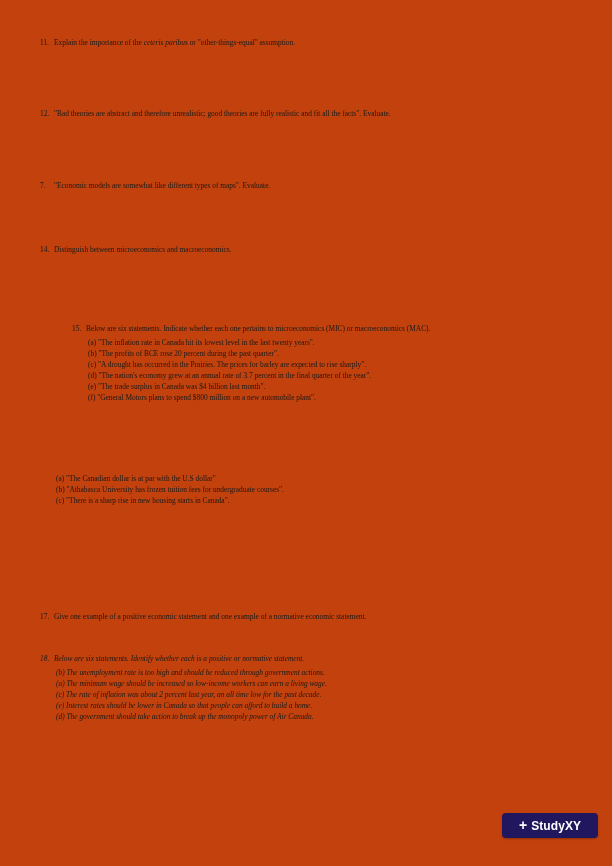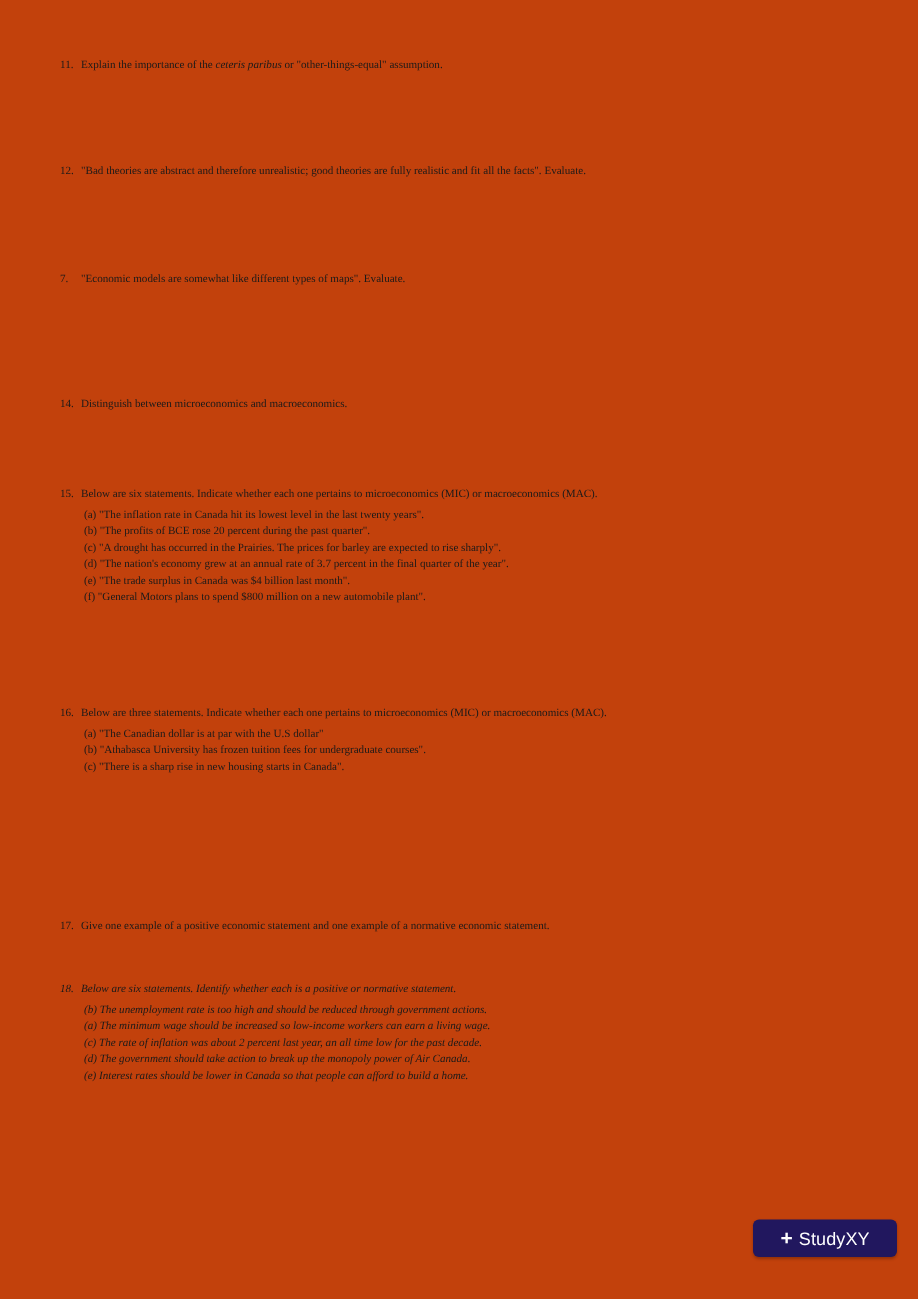--- a/index.html
+++ b/index.html
@@ -68,72 +68,71 @@
   }
   .badge-plus {
     font-size: 14px;
     line-height: 1;
     font-weight: bold;
     color: #ffffff;
     margin-top: -1px;
   }
   .badge-text {
     font-size: 12px;
-    font-weight: normal;
+    font-weight: bold;
     letter-spacing: 0.1px;
   }
   .badge-text .xy { letter-spacing: 0; }
 </style>
 </head>
 <body>
 
 <div class="page">
   <div id="questions">
       <div class="blk" style="top: 38px;">
         <div class="q-row"><span class="q-num">11.</span><span class="q-text"><span>Explain the importance of the </span><em>ceteris paribus</em><span> or "other-things-equal" assumption.</span></span></div>
       </div>
       <div class="blk" style="top: 109px;">
         <div class="q-row"><span class="q-num">12.</span><span class="q-text"><span>"Bad theories are abstract and therefore unrealistic; good theories are fully realistic and fit all the facts". Evaluate.</span></span></div>
       </div>
       <div class="blk" style="top: 181px;">
         <div class="q-row"><span class="q-num">7.</span><span class="q-text"><span>"Economic models are somewhat like different types of maps". Evaluate.</span></span></div>
       </div>
-      <div class="blk" style="top: 264px;">
+      <div class="blk" style="top: 245px;">
         <div class="q-row"><span class="q-num">14.</span><span class="q-text"><span>Distinguish between microeconomics and macroeconomics.</span></span></div>
       </div>
-      <div class="blk" style="top: 324px;">
+      <div class="blk" style="top: 324px; margin-left: 32px;">
         <div class="q-row"><span class="q-num">15.</span><span class="q-text"><span>Below are six statements. Indicate whether each one pertains to microeconomics (MIC) or macroeconomics (MAC).</span></span></div>
         <div class="sub">
           <div class="sub-item">(a) "The inflation rate in Canada hit its lowest level in the last twenty years".</div>
           <div class="sub-item">(b) "The profits of BCE rose 20 percent during the past quarter".</div>
           <div class="sub-item">(c) "A drought has occurred in the Prairies. The prices for barley are expected to rise sharply".</div>
           <div class="sub-item">(d) "The nation's economy grew at an annual rate of 3.7 percent in the final quarter of the year".</div>
           <div class="sub-item">(e) "The trade surplus in Canada was $4 billion last month".</div>
           <div class="sub-item">(f) "General Motors plans to spend $800 million on a new automobile plant".</div>
         </div>
       </div>
       <div class="blk" style="top: 470px;">
-        <div class="q-row"><span class="q-num">16.</span><span class="q-text"><span>Below are three statements. Indicate whether each one pertains to microeconomics (MIC) or macroeconomics (MAC).</span></span></div>
         <div class="sub">
           <div class="sub-item">(a) "The Canadian dollar is at par with the U.S dollar"</div>
           <div class="sub-item">(b) "Athabasca University has frozen tuition fees for undergraduate courses".</div>
           <div class="sub-item">(c) "There is a sharp rise in new housing starts in Canada".</div>
         </div>
       </div>
       <div class="blk" style="top: 612px;">
         <div class="q-row"><span class="q-num">17.</span><span class="q-text"><span>Give one example of a positive economic statement and one example of a normative economic statement.</span></span></div>
       </div>
       <div class="blk" style="top: 654px; font-style: italic;">
         <div class="q-row"><span class="q-num">18.</span><span class="q-text"><span>Below are six statements. Identify whether each is a positive or normative statement.</span></span></div>
         <div class="sub">
           <div class="sub-item">(b) The unemployment rate is too high and should be reduced through government actions.</div>
           <div class="sub-item">(a) The minimum wage should be increased so low-income workers can earn a living wage.</div>
           <div class="sub-item">(c) The rate of inflation was about 2 percent last year, an all time low for the past decade.</div>
+          <div class="sub-item">(e) Interest rates should be lower in Canada so that people can afford to build a home.</div>
           <div class="sub-item">(d) The government should take action to break up the monopoly power of Air Canada.</div>
-          <div class="sub-item">(e) Interest rates should be lower in Canada so that people can afford to build a home.</div>
         </div>
       </div>
     </div>
 
   <div class="badge">
     <span class="badge-plus">+</span>
     <span class="badge-text"><span>Study</span><span class="xy">XY</span></span>
   </div>
 </div>
 

